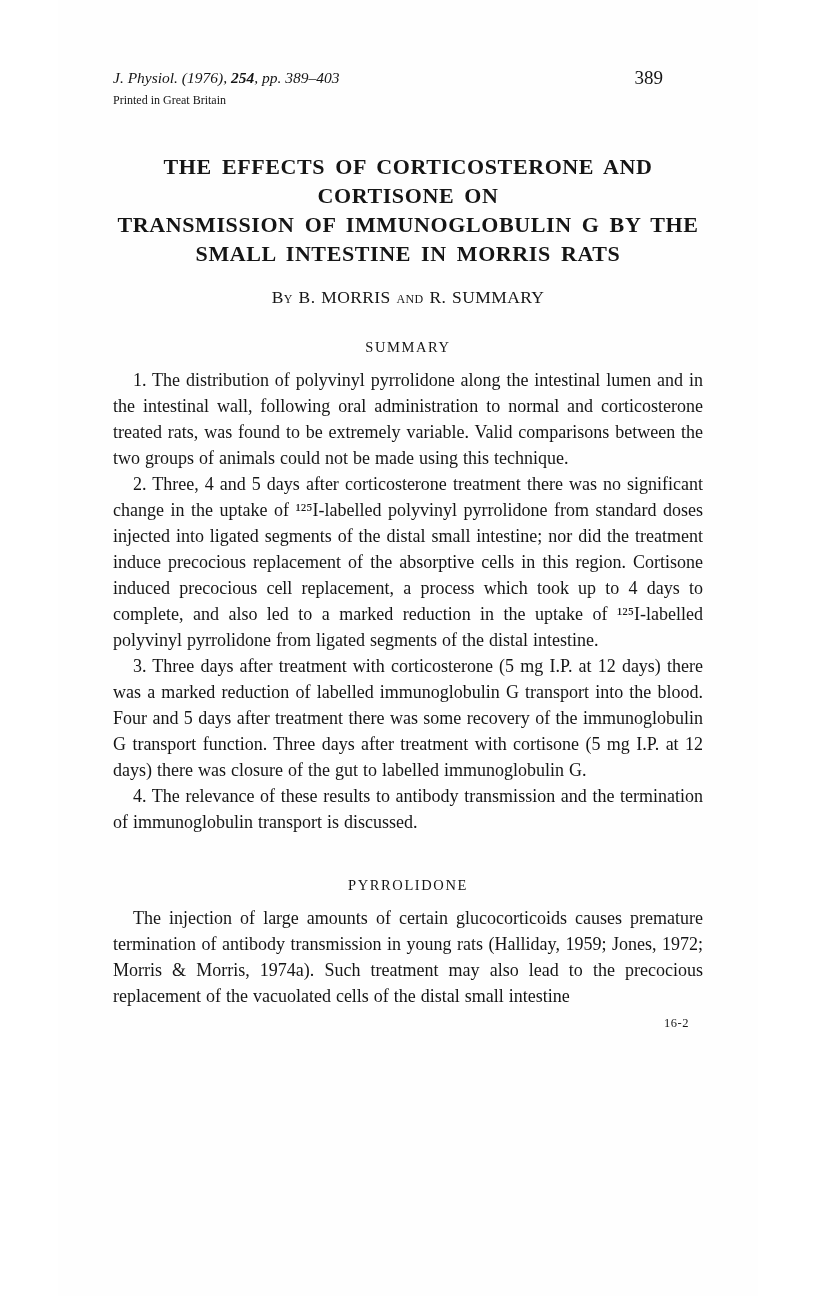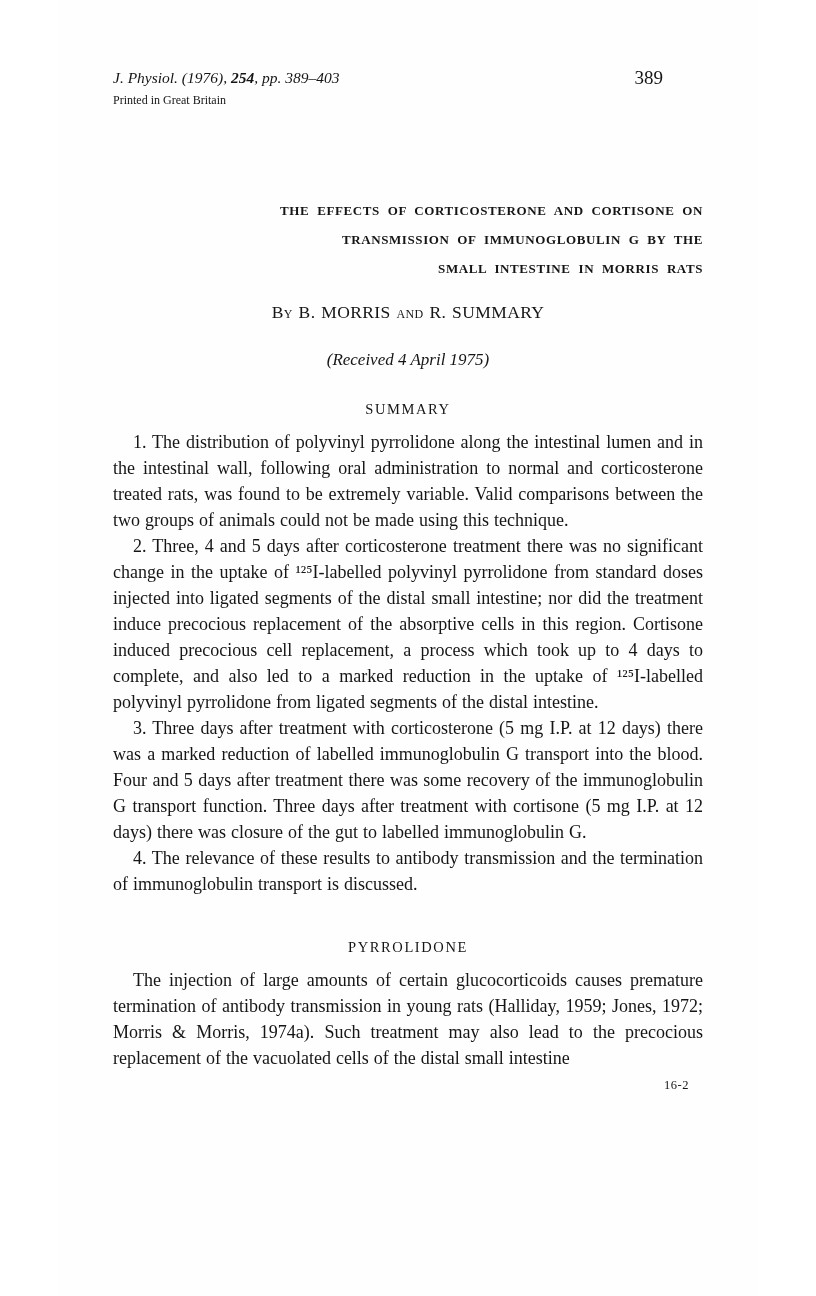--- a/index.html
+++ b/index.html
@@ -30,24 +30,24 @@
     font-size: 12px;
     line-height: 23px;
   }
   .page-number {
     font-size: 19px;
     line-height: 23px;
     padding-right: 40px;
     font-style: normal;
   }
   .article-title {
-    margin-top: 84px;
-    text-align: right;
+    margin-top: 40px;
+    text-align: center;
     font-weight: bold;
-    font-size: 13px;
+    font-size: 22px;
     line-height: 29px;
     letter-spacing: 0.6px;
     word-spacing: 4px;
   }
   .byline {
     margin-top: 19px;
     text-align: center;
     font-size: 17.5px;
     font-variant: small-caps;
     letter-spacing: 0.4px;
@@ -107,21 +107,20 @@
 
   <div class="article-title">
     <div>THE EFFECTS OF CORTICOSTERONE AND CORTISONE ON</div>
     <div>TRANSMISSION OF IMMUNOGLOBULIN G BY THE</div>
     <div>SMALL INTESTINE IN MORRIS RATS</div>
   </div>
 
   <div class="byline">By B. MORRIS and R. SUMMARY</div>
 
 
-  <div class="received">(Received 4 April 1975)</div>
 
   <div class="section-heading">SUMMARY</div>
 
   <div class="body-text">
     <p>1. The distribution of polyvinyl pyrrolidone along the intestinal lumen and in the intestinal wall, following oral administration to normal and corticosterone treated rats, was found to be extremely variable. Valid comparisons between the two groups of animals could not be made using this technique.</p>
     <p>2. Three, 4 and 5 days after corticosterone treatment there was no significant change in the uptake of ¹²⁵I-labelled polyvinyl pyrrolidone from standard doses injected into ligated segments of the distal small intestine; nor did the treatment induce precocious replacement of the absorptive cells in this region. Cortisone induced precocious cell replacement, a process which took up to 4 days to complete, and also led to a marked reduction in the uptake of ¹²⁵I-labelled polyvinyl pyrrolidone from ligated segments of the distal intestine.</p>
     <p>3. Three days after treatment with corticosterone (5 mg I.P. at 12 days) there was a marked reduction of labelled immunoglobulin G transport into the blood. Four and 5 days after treatment there was some recovery of the immunoglobulin G transport function. Three days after treatment with cortisone (5 mg I.P. at 12 days) there was closure of the gut to labelled immunoglobulin G.</p>
     <p>4. The relevance of these results to antibody transmission and the termination of immunoglobulin transport is discussed.</p>
   </div>
 

